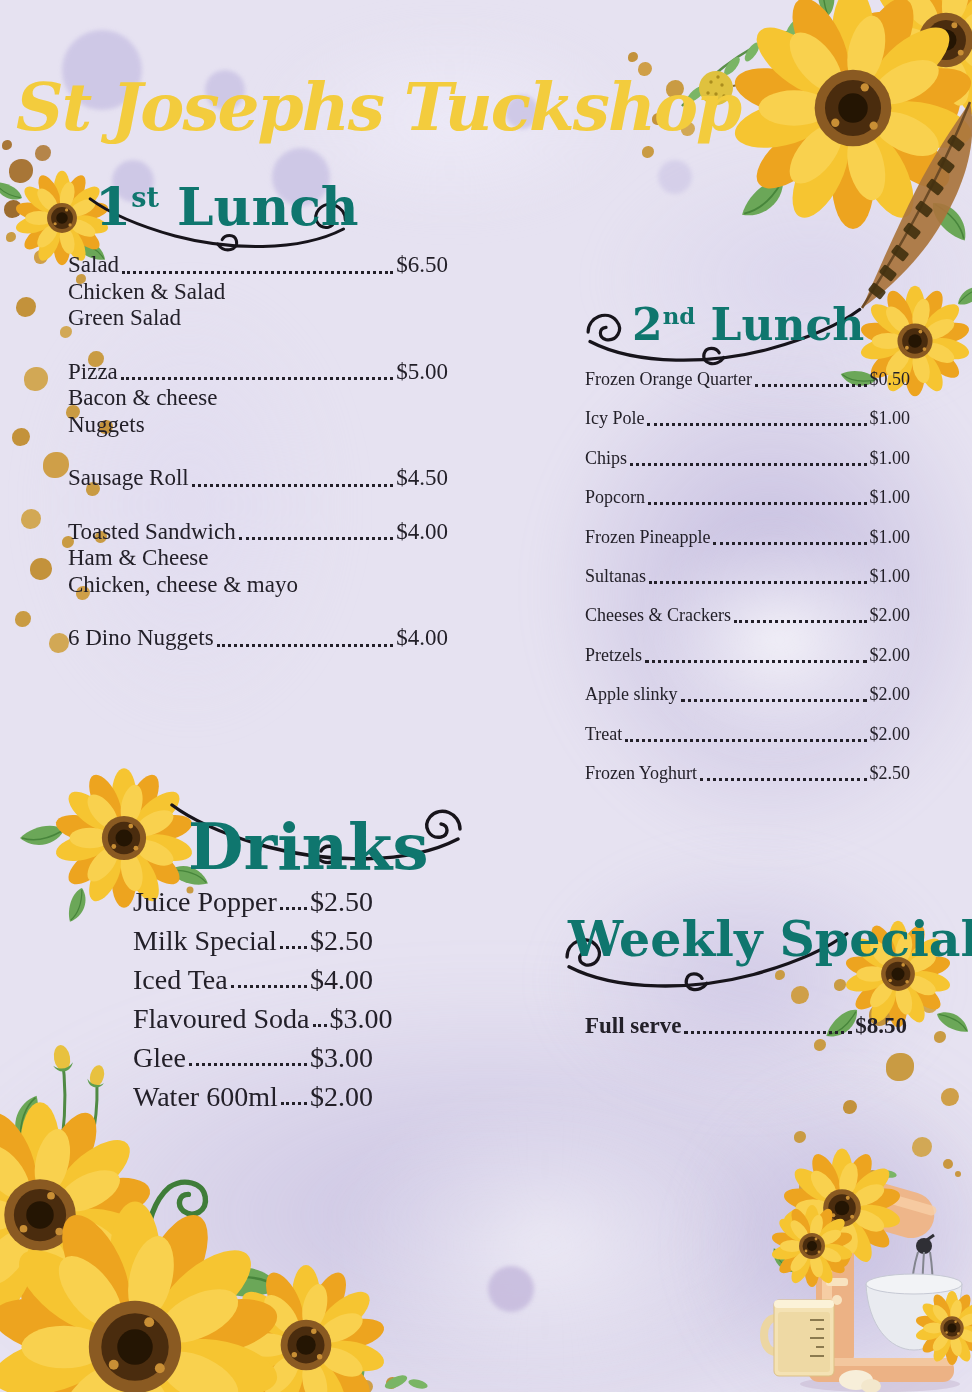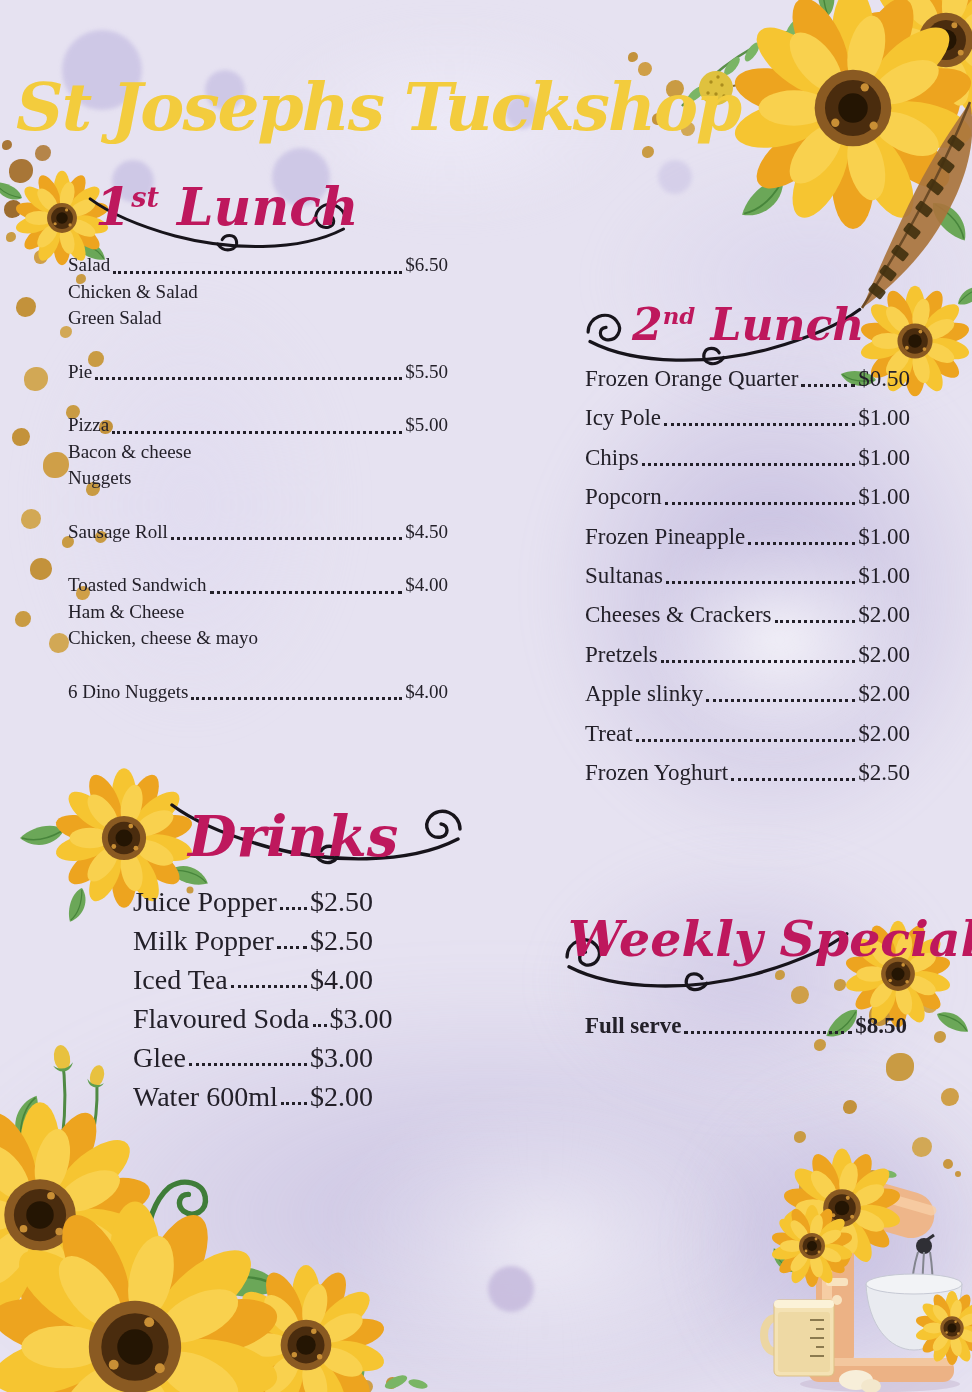--- a/index.html
+++ b/index.html
@@ -40,38 +40,38 @@
       150px 30px 0 3px #d2a855,40px 70px 0 1px #c99b43,120px 92px 0 9px #c99b43,
       170px 122px 0 4px #cf9f48,70px 132px 0 2px #c3923b,20px 162px 0 1px #c99b43,
       142px 172px 0 5px #d2a855,92px 202px 0 2px #c99b43,30px 212px 0 6px #cf9f48,
       160px 62px 0 1px #c99b43,112px 12px 0 3px #c3923b;}
   .sd{left:628px;top:52px;background:#c3923b;box-shadow:12px 12px 0 2px #cf9f48,42px 32px 0 4px #c99b43,25px 62px 0 1px #c3923b,55px 72px 0 2px #d2a855,15px 95px 0 1px #c99b43;}
   .se{left:335px;top:1376px;background:#c99b43;box-shadow:26px 6px 0 2px #cf9f48,52px 2px 0 1px #c3923b;}
   
   .title{position:absolute;left:16px;top:24px;z-index:3;white-space:nowrap;
          font-family:"DejaVu Serif",serif;font-style:italic;font-weight:700;
          font-size:66px;letter-spacing:-2px;color:#f3cc3d;}
-  .h{position:absolute;z-index:3;white-space:nowrap;color:#be185d;
-     font-family:"DejaVu Serif",serif;font-style:italic;font-weight:700;line-height:1;}
+  .h{position:absolute;z-index:3;white-space:nowrap;color:#0f766e;
+     font-family:"DejaVu Serif",serif;font-weight:700;line-height:1;}
   .h sup{font-size:.52em;}
   .h1st{left:95px;top:138px;font-size:52px;}
   .h2nd{left:632px;top:266px;font-size:44px;}
-  .hdr {left:188px;top:762px;font-size:56px;}
+  .hdr {left:188px;top:762px;font-size:64px;}
   .hwk {left:568px;top:874px;font-size:49px;}
   .flour{position:absolute;z-index:2;overflow:visible;}
   
   .list{position:absolute;z-index:3;}
   .row{display:flex;align-items:flex-end;}
   .nm,.pr{white-space:nowrap;}
   .dots{flex:1;margin:0 3px 5px 3px;border-bottom:3.2px dotted #232029;min-width:14px;}
   .sub{}
   .grp{margin-top:27px;}
   .grp:first-child{margin-top:0;}
-  .list1{left:68px;top:252px;width:380px;font-size:19px;line-height:26.5px;}
-  .list2{left:585px;top:366px;width:325px;font-size:23px;line-height:26px;}
+  .list1{left:68px;top:252px;width:380px;font-size:23px;line-height:26.5px;}
+  .list2{left:585px;top:366px;width:325px;font-size:18px;line-height:26px;}
   .list2 .row{margin-bottom:13.4px;}
   .list3{left:133px;top:889px;width:240px;font-size:28px;line-height:26px;}
   .list3 .row{margin-bottom:13px;}
   .list4{left:585px;top:1013px;width:322px;font-size:23px;line-height:26px;font-weight:bold;}
   .deco{position:absolute;z-index:1;overflow:visible;}
 </style>
 </head>
 <body>
 
 <main class="page">
@@ -294,27 +294,20 @@
         <div class="row">
           <span class="nm">Salad</span>
           <span class="dots"></span>
           <span class="pr">$6.50</span>
         </div>
         <div class="sub">Chicken &amp; Salad</div>
         <div class="sub">Green Salad</div>
       </div>
       <div class="grp">
         <div class="row">
-          <span class="nm">Pie</span>
-          <span class="dots"></span>
-          <span class="pr">$5.50</span>
-        </div>
-      </div>
-      <div class="grp">
-        <div class="row">
           <span class="nm">Pizza</span>
           <span class="dots"></span>
           <span class="pr">$5.00</span>
         </div>
         <div class="sub">Bacon &amp; cheese</div>
         <div class="sub">Nuggets</div>
       </div>
       <div class="grp">
         <div class="row">
           <span class="nm">Sausage Roll</span>
@@ -410,21 +403,21 @@
     <svg class="flour" style="left:168px;top:795px" width="300" height="70" viewBox="0 0 300 70">
       <use href="#fl" transform="translate(300,0) scale(-1,1)"></use>
     </svg>
     <div class="list list3">
       <div class="row">
         <span class="nm">Juice Popper</span>
         <span class="dots"></span>
         <span class="pr">$2.50</span>
       </div>
       <div class="row">
-        <span class="nm">Milk Popper</span>
+        <span class="nm">Milk Special</span>
         <span class="dots"></span>
         <span class="pr">$2.50</span>
       </div>
       <div class="row">
         <span class="nm">Iced Tea</span>
         <span class="dots"></span>
         <span class="pr">$4.00</span>
       </div>
       <div class="row">
         <span class="nm">Flavoured Soda</span>

